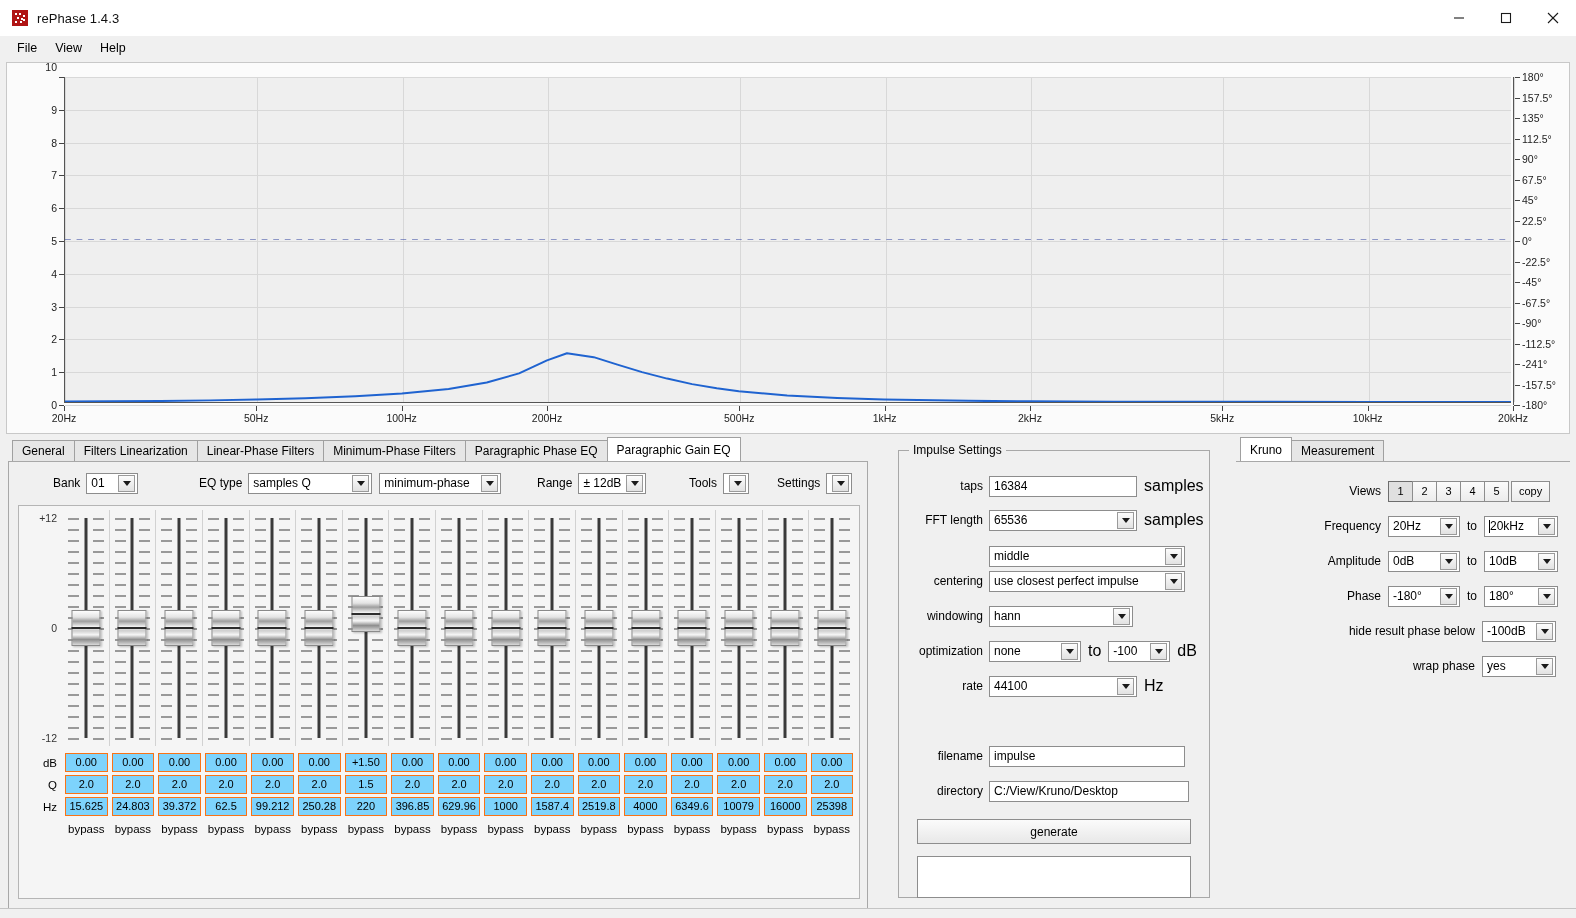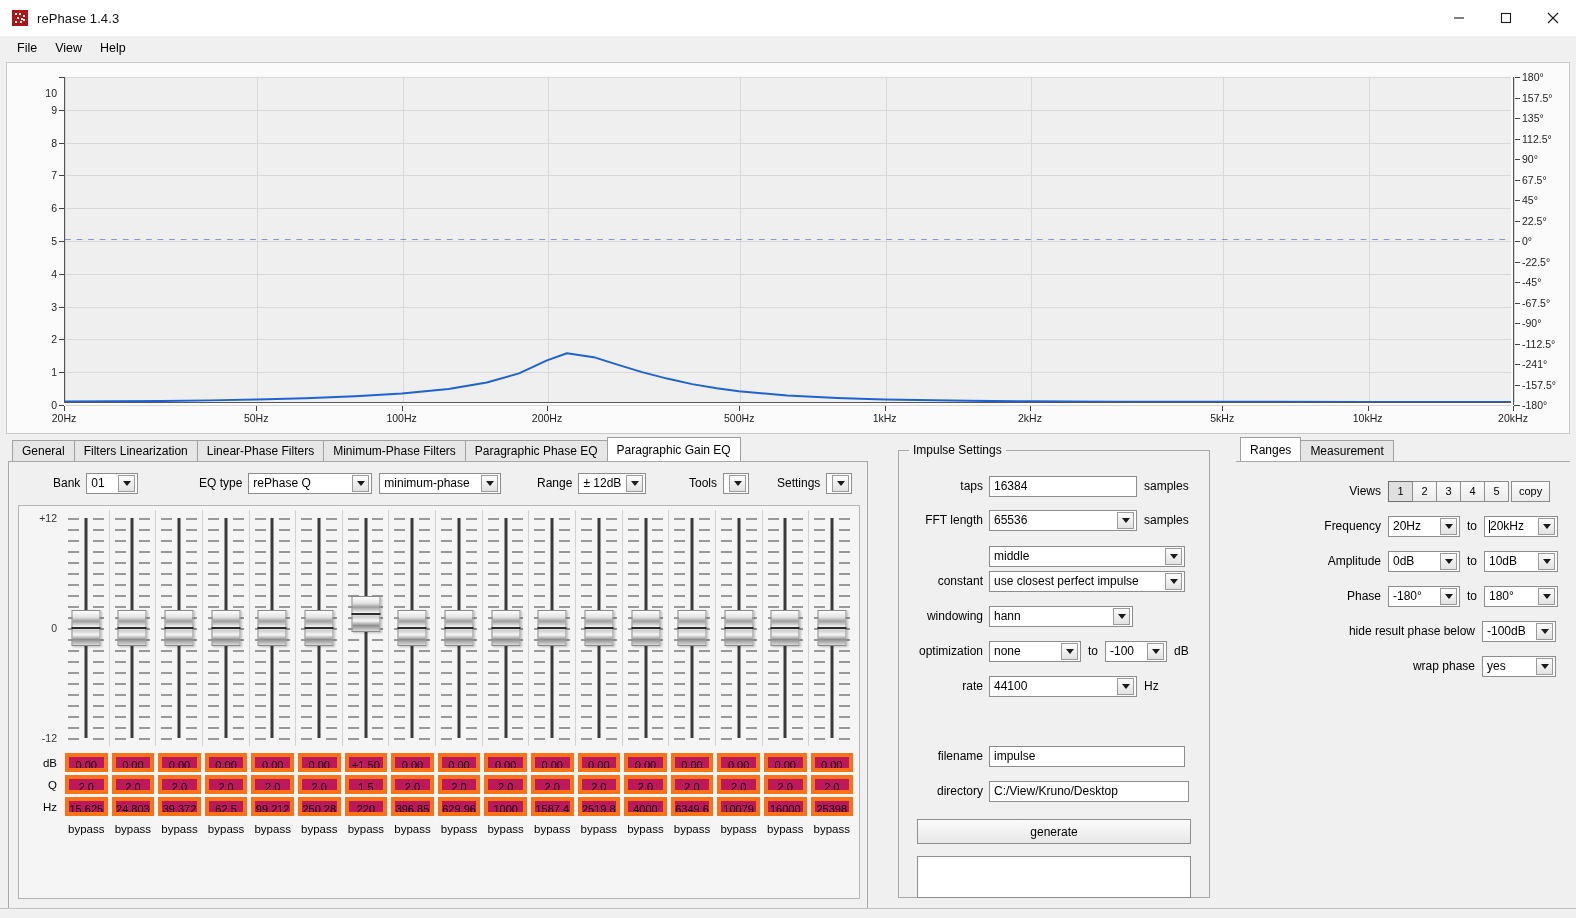--- a/index.html
+++ b/index.html
@@ -144,39 +144,39 @@
 
   
   .valgrid { position: absolute; left: 0; top: 246px; right: 0; bottom: 2px; }
   .vrow { position: absolute; left: 0; right: 4px; height: 21px; display: flex; align-items: center; }
   .vrowlabel {
     width: 44px; text-align: right; padding-right: 6px; font-size: 11.5px; color: #000; flex: none;
   }
   .vcells { flex: 1; display: flex; }
   .vcell { flex: 1; padding: 0 2px; }
   .vfield {
-    background: #be185d; border: 4px solid #f97316; height: 19px; line-height: 17px;
+    background: #7dd3fc; border: 1px solid #f97316; height: 19px; line-height: 17px;
     text-align: center; font-size: 11px; color: #000; overflow: hidden;
   }
   .bycell {
     flex: 1; text-align: center; font-size: 11.5px; color: #000;
   }
 
   
   .imppanel {
     position: absolute; left: 898px; top: 13px; width: 312px; height: 448px;
     border: 1px solid #a8a8a8; background: #f0f0f0;
   }
   .grouptitle {
     position: absolute; left: 10px; top: -8px; background: #f0f0f0;
     padding: 0 4px; font-size: 12px; color: #000;
   }
   .irow { position: absolute; left: 0; width: 100%; height: 22px; display: flex; align-items: center; }
   .irow .rl { width: 90px; text-align: right; padding-right: 6px; font-size: 12px; flex: none; }
-  .unit { font-size: 12px; margin-left: 7px; }
+  .unit { font-size: 16px; margin-left: 7px; }
   .genbtn {
     position: absolute; left: 18px; right: 18px; height: 25px;
     background: linear-gradient(#fbfbfb,#e8e8e8); border: 1px solid #8d8d8d;
     display: flex; align-items: center; justify-content: center;
     font-size: 12px; color: #000;
   }
   .logbox {
     position: absolute; left: 18px; right: 18px; height: 42px;
     background: #fff; border: 1px solid #8d8d8d;
   }
@@ -266,21 +266,21 @@
       <div class="ytick-l" style="top: 178px; left: 0px; width: 50px;">5</div>
       <div class="tickmark" style="top: 178px; left: 52px; width: 5px;"></div>
       <div class="ytick-l" style="top: 145.2px; left: 0px; width: 50px;">6</div>
       <div class="tickmark" style="top: 145.2px; left: 52px; width: 5px;"></div>
       <div class="ytick-l" style="top: 112.4px; left: 0px; width: 50px;">7</div>
       <div class="tickmark" style="top: 112.4px; left: 52px; width: 5px;"></div>
       <div class="ytick-l" style="top: 79.6px; left: 0px; width: 50px;">8</div>
       <div class="tickmark" style="top: 79.6px; left: 52px; width: 5px;"></div>
       <div class="ytick-l" style="top: 46.8px; left: 0px; width: 50px;">9</div>
       <div class="tickmark" style="top: 46.8px; left: 52px; width: 5px;"></div>
-      <div class="ytick-l" style="top: 30px; left: 0px; width: 50px;">10</div>
+      <div class="ytick-l" style="top: 4px; left: 0px; width: 50px;">10</div>
       <div class="tickmark" style="top: 14px; left: 52px; width: 5px;"></div>
     </div>
   <div id="chart-right-ticks">
       <div class="ytick-r" style="top: 14px; left: 1515px;">180°</div>
       <div class="tickmark" style="top: 14px; left: 1507px; width: 6px;"></div>
       <div class="ytick-r" style="top: 34.5px; left: 1515px;">157.5°</div>
       <div class="tickmark" style="top: 34.5px; left: 1507px; width: 6px;"></div>
       <div class="ytick-r" style="top: 55px; left: 1515px;">135°</div>
       <div class="tickmark" style="top: 55px; left: 1507px; width: 6px;"></div>
       <div class="ytick-r" style="top: 75.5px; left: 1515px;">112.5°</div>
@@ -383,21 +383,21 @@
       <div class="tbitem" style="left:44px">
         <span class="lbl">Bank</span>
         <div class="combo" style="width:52px">
           <span class="cv">01</span>
           <span class="arrowbox"></span>
         </div>
       </div>
       <div class="tbitem" style="left:190px">
         <span class="lbl">EQ type</span>
         <div class="combo" style="width:124px">
-          <span class="cv">rePhase Q</span>
+          <span class="cv">samples Q</span>
           <span class="arrowbox"></span>
         </div>
         <div class="combo" style="width:122px;margin-left:7px">
           <span class="cv">minimum-phase</span>
           <span class="arrowbox"></span>
         </div>
       </div>
       <div class="tbitem" style="left:528px">
         <span class="lbl">Range</span>
         <div class="combo" style="width:68px">
@@ -1457,21 +1457,21 @@
     </div>
 
     <div class="irow" style="top:94px">
       <div class="rl" style="visibility:hidden">x</div>
       <div class="combo" style="width:196px">
         <span class="cv">middle</span>
         <span class="arrowbox"></span>
       </div>
     </div>
     <div class="irow" style="top:119px">
-      <div class="rl">constant</div>
+      <div class="rl">centering</div>
       <div class="combo" style="width:196px">
         <span class="cv">use closest perfect impulse</span>
         <span class="arrowbox"></span>
       </div>
     </div>
 
     <div class="irow" style="top:154px">
       <div class="rl">windowing</div>
       <div class="combo" style="width:144px">
         <span class="cv">hann</span>
@@ -1512,21 +1512,21 @@
       <div class="rl">directory</div>
       <div class="textbox" style="width:200px">C:/View/Kruno/Desktop</div>
     </div>
 
     <div class="genbtn" style="top:368px">generate</div>
     <div class="logbox" style="top:405px"></div>
   </div>
 
   <div class="rangesouter">
     <div class="rtabstrip" id="rtabstrip">
-        <div class="tab active">Ranges</div>
+        <div class="tab active">Kruno</div>
         <div class="tab">Measurement</div>
       </div>
     <div class="rpanelbody">
 
       <div class="rrow" style="top:18px">
         <div class="rl">Views</div>
         <div style="display:flex" id="viewbtns">
             <div class="viewbtn sel">1</div>
             <div class="viewbtn">2</div>
             <div class="viewbtn">3</div>

